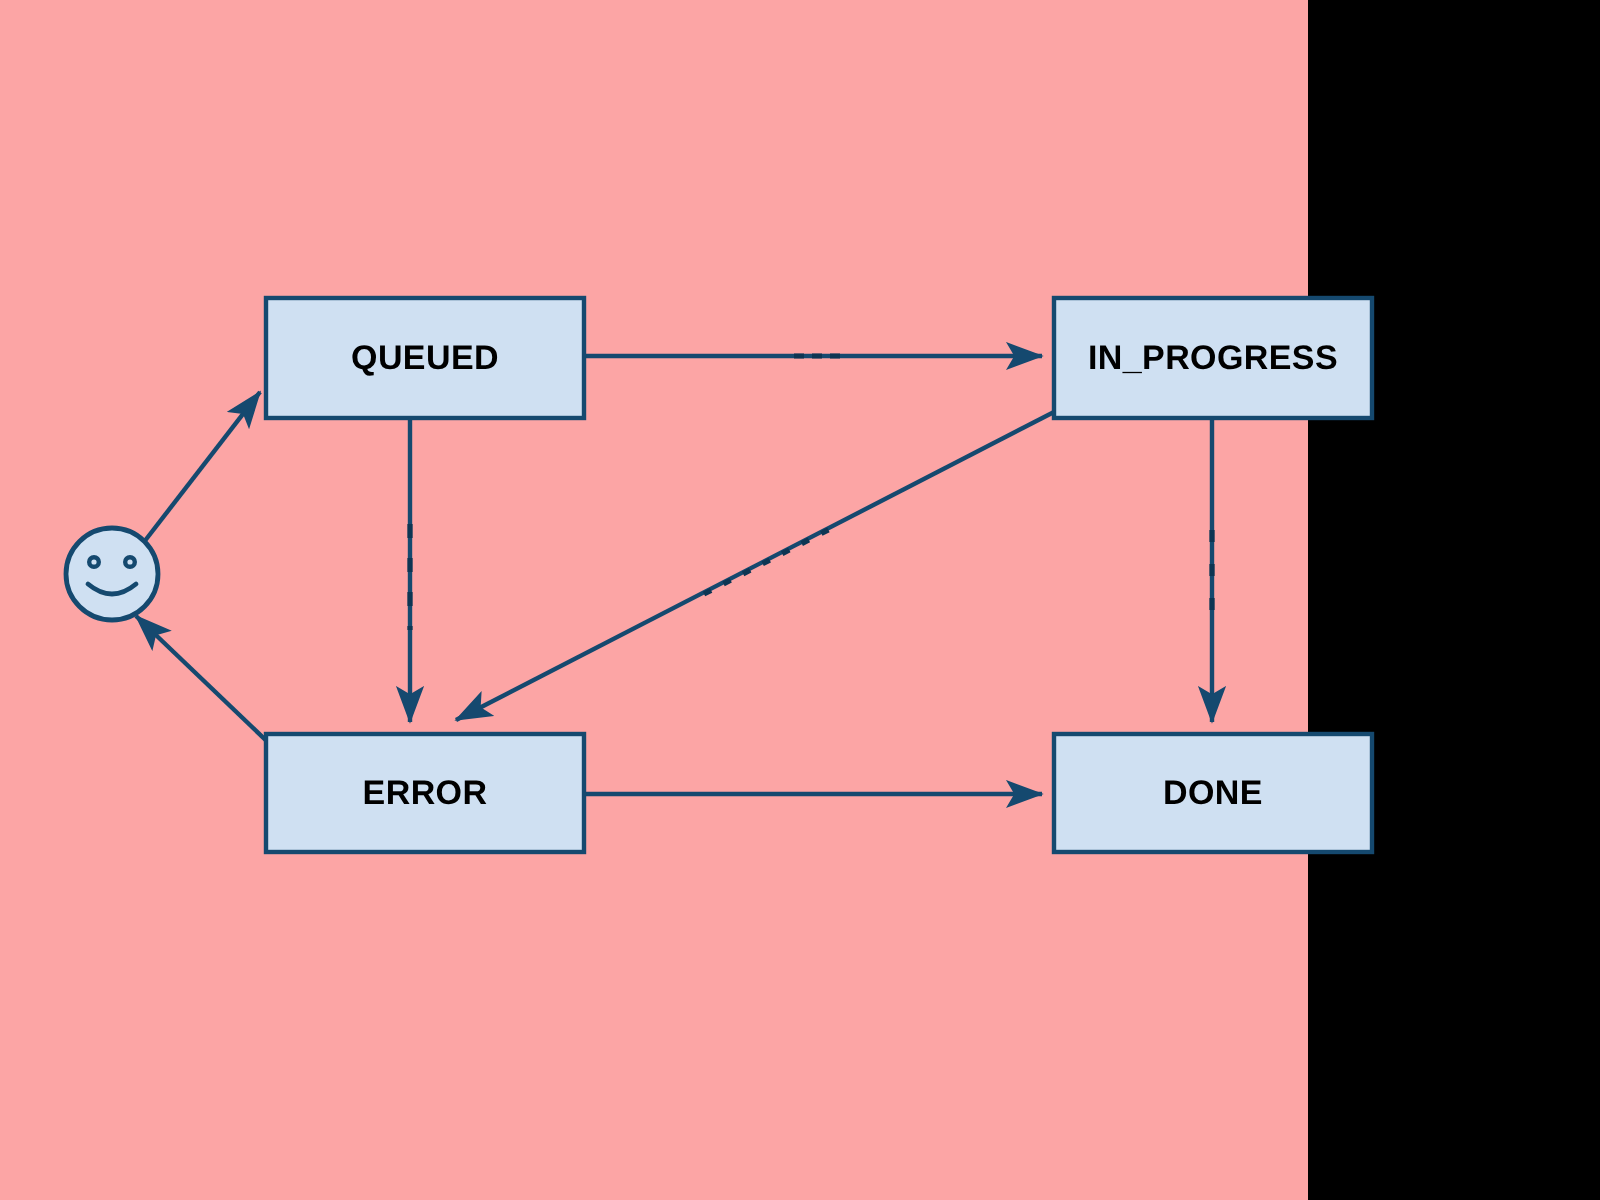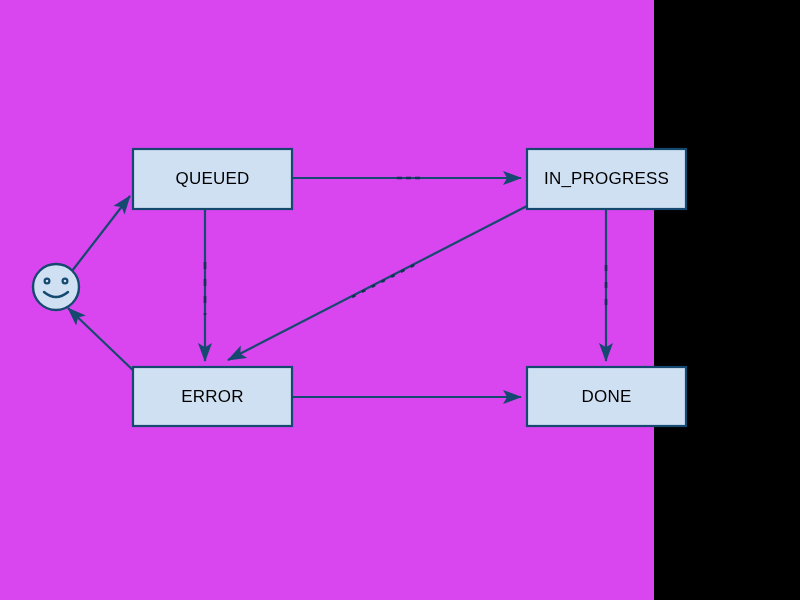--- a/index.html
+++ b/index.html
@@ -11,21 +11,22 @@
   body {
     width: 800px;
     height: 600px;
     overflow: hidden;
     font-family: "Liberation Sans", sans-serif;
   }
   #canvas-root {
     position: relative;
     width: 654px;
     height: 600px;
-    background: #d946ef;
+    background: #fca5a5;
+    font-weight: bold;
   }
   #diagram-svg {
     position: absolute;
     left: 0;
     top: 0;
     width: 800px;
     height: 600px;
     display: block;
   }
   .state-label {

